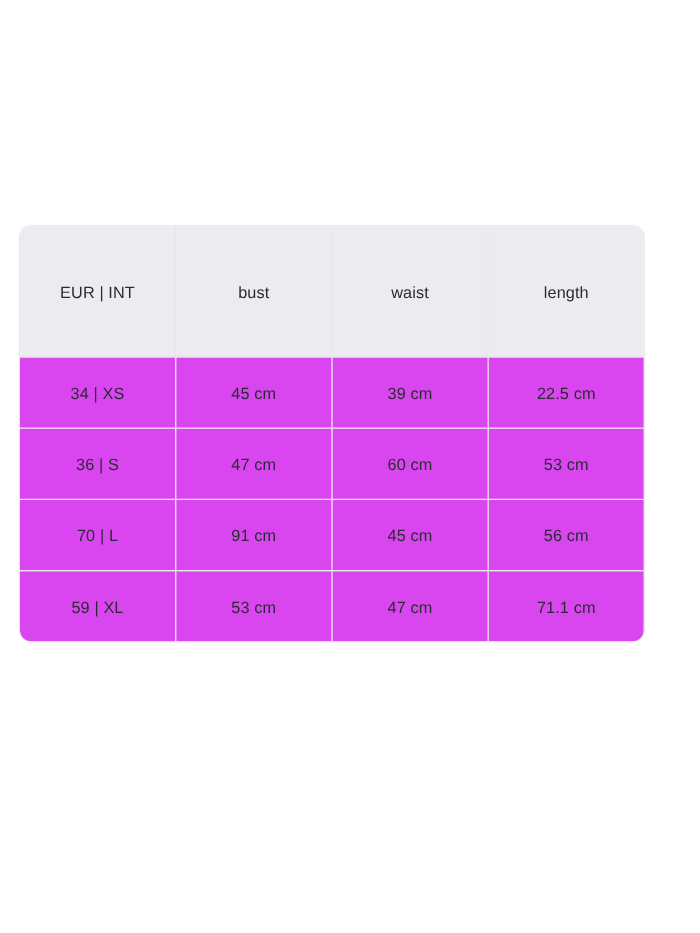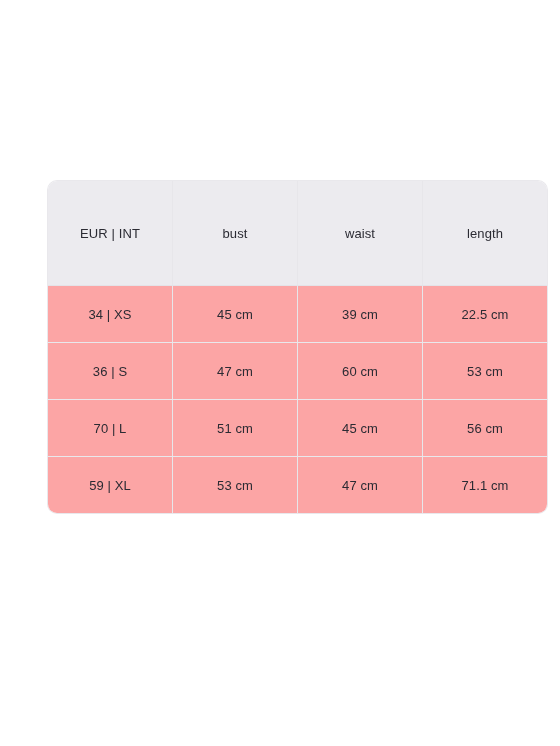--- a/index.html
+++ b/index.html
@@ -17,21 +17,21 @@
 
   .page {
     position: relative;
     width: 560px;
     height: 746px;
     background: #ffffff;
   }
 
   .size-table-wrap {
     position: absolute;
-    left: 48px;
+    left: 16px;
     top: 181px;
     width: 496px;
   }
 
   table.size-table {
     width: 496px;
     border-collapse: collapse;
     table-layout: fixed;
     border-radius: 9px;
     overflow: hidden;
@@ -60,21 +60,21 @@
 
   table.size-table thead th {
     height: 104px;
     background: #ecebef;
     border-bottom: 1px solid #e4e3e8;
     font-weight: 400;
   }
 
   table.size-table tbody td {
     height: 56px;
-    background: #fca5a5;
+    background: #d946ef;
   }
 
   table.size-table tbody tr:last-child td {
     border-bottom: none;
   }
 </style>
 </head>
 <body>
 
 <div class="page">
@@ -97,21 +97,21 @@
           <td>22.5 cm</td>
         </tr>
         <tr>
           <td>36 | S</td>
           <td>47 cm</td>
           <td>60 cm</td>
           <td>53 cm</td>
         </tr>
         <tr>
           <td>70 | L</td>
-          <td>51 cm</td>
+          <td>91 cm</td>
           <td>45 cm</td>
           <td>56 cm</td>
         </tr>
         <tr>
           <td>59 | XL</td>
           <td>53 cm</td>
           <td>47 cm</td>
           <td>71.1 cm</td>
         </tr>
       </tbody>

